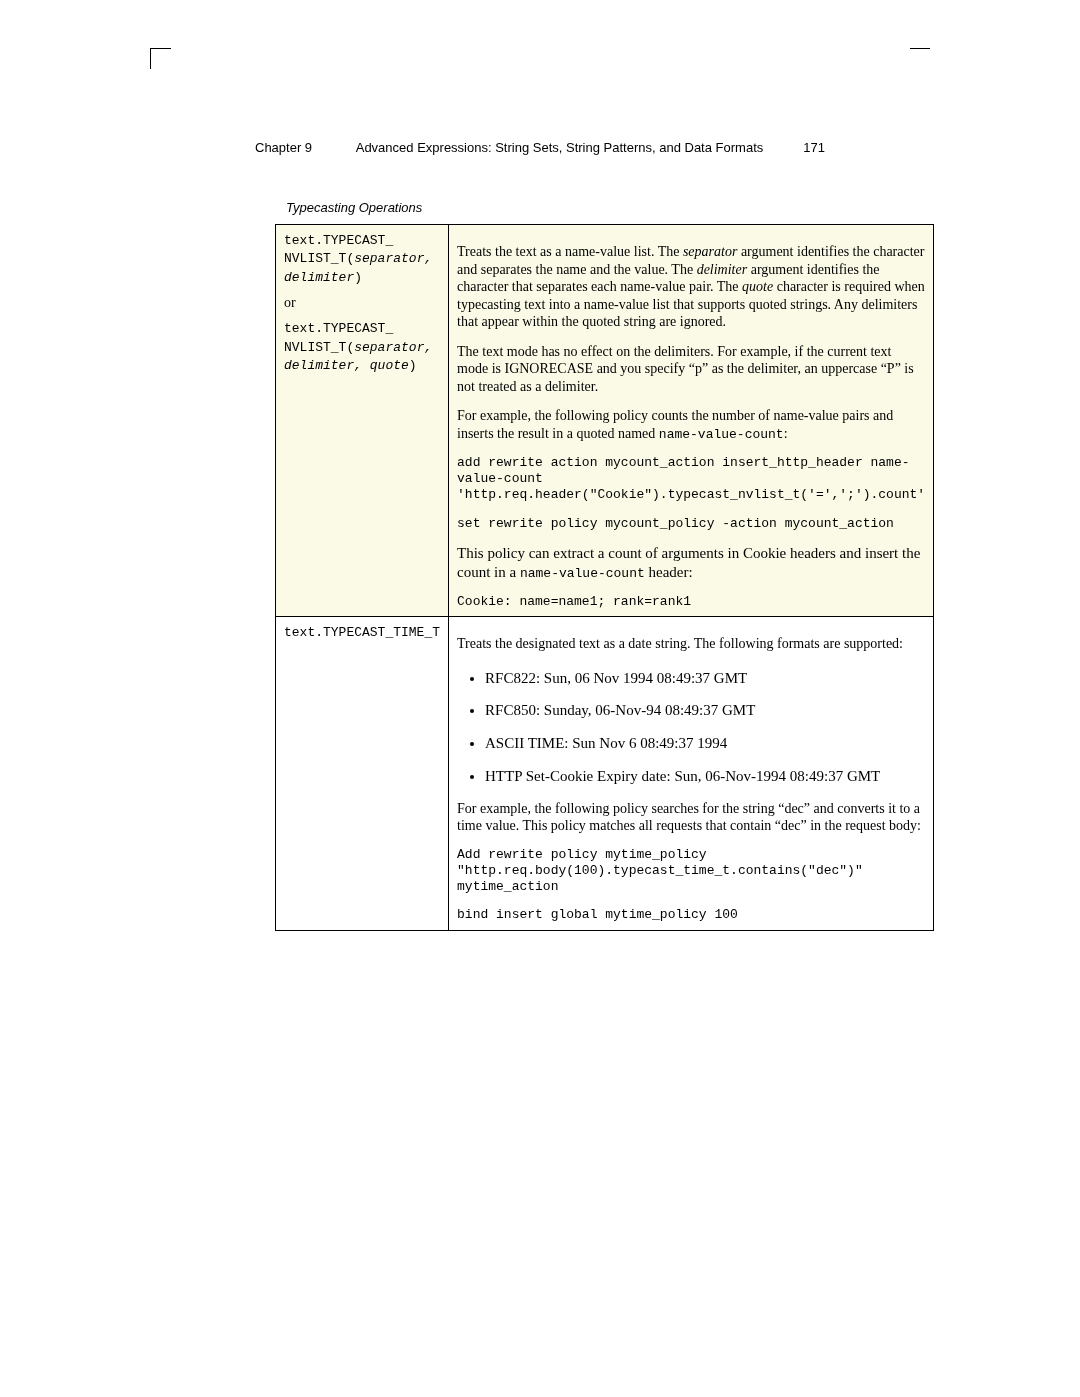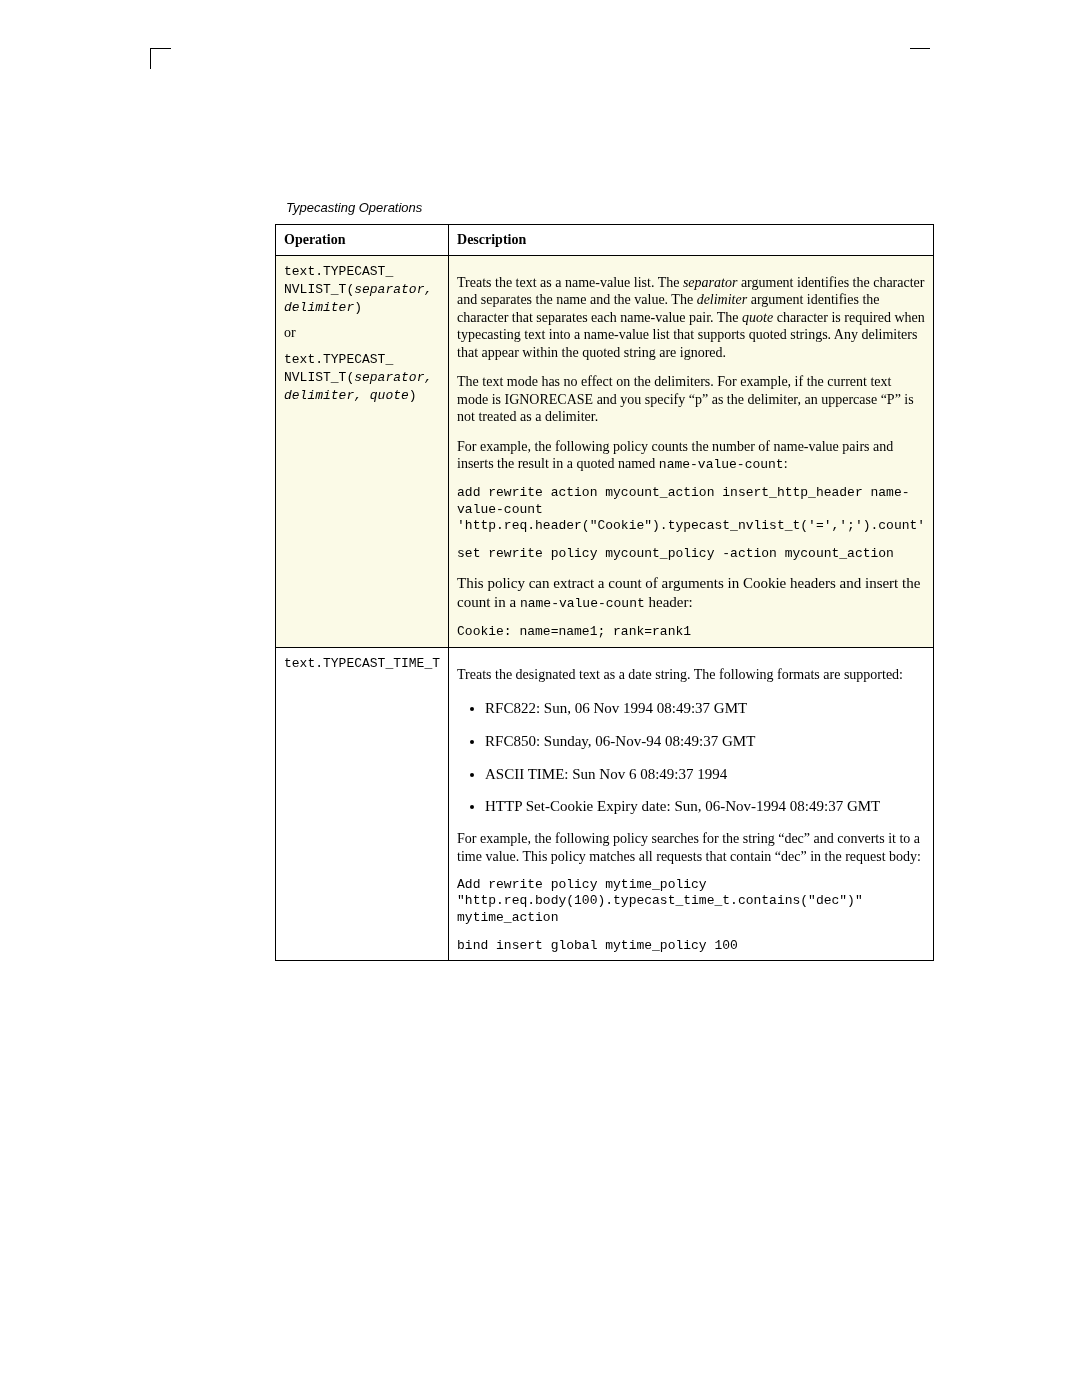--- a/index.html
+++ b/index.html
@@ -80,33 +80,34 @@
   .opcell .signature { margin-bottom: 8px; }
 </style>
 </head>
 <body>
 
 <div class="page">
 
   <div class="crop-corner tl"></div>
   <div class="crop-corner tr"></div>
 
+  <div class="header-row">
+    <span class="chap">Chapter 9</span>
+    <span class="title">Advanced Expressions: String Sets, String Patterns, and Data Formats</span>
+    <span class="pg">171</span>
+  </div>
 
   <div class="caption">Typecasting Operations</div>
 
   <table class="tbl">
     <colgroup>
       <col class="col-op">
       <col class="col-desc">
     </colgroup>
     <tbody>
-        <tr>
-      <th>Operation</th>
-      <th>Description</th>
-    </tr>
 
     <tr class="highlight">
       <td class="opcell">
         <div class="signature">
           <span class="code">text.TYPECAST_</span><br>
           <span class="code">NVLIST_T(</span><span class="code italic">separator, delimiter</span><span class="code">)</span>
         </div>
         <div class="signature">or</div>
         <div class="signature">
           <span class="code">text.TYPECAST_</span><br>

